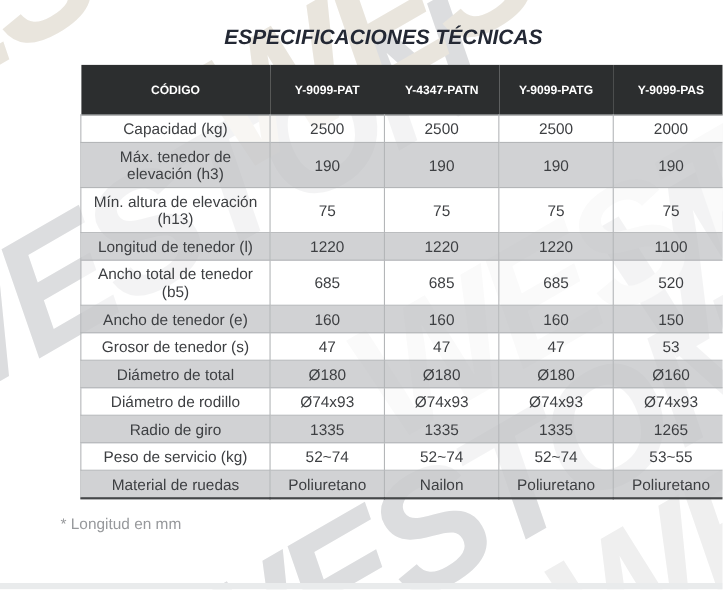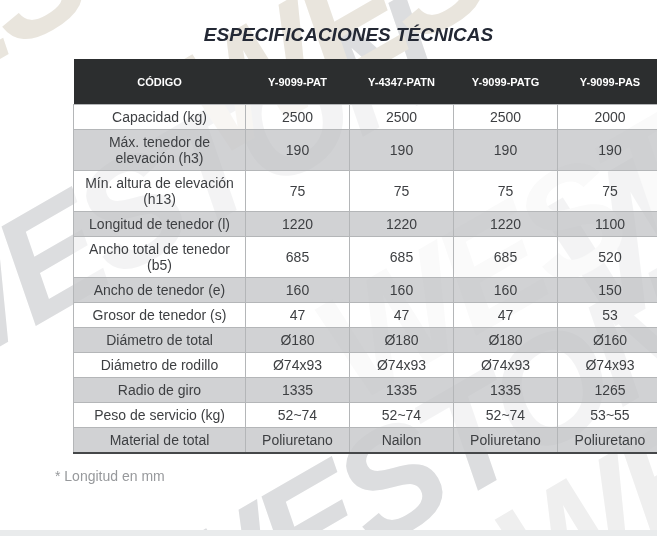--- a/index.html
+++ b/index.html
@@ -174,21 +174,21 @@
           <td class="val">1265</td>
         </tr>
         <tr>
           <td class="lbl">Peso de servicio (kg)</td>
           <td class="val">52~74</td>
           <td class="val">52~74</td>
           <td class="val">52~74</td>
           <td class="val">53~55</td>
         </tr>
         <tr>
-          <td class="lbl">Material de total</td>
+          <td class="lbl">Material de ruedas</td>
           <td class="val">Poliuretano</td>
           <td class="val">Nailon</td>
           <td class="val">Poliuretano</td>
           <td class="val">Poliuretano</td>
         </tr>
       </tbody>
     </table>
 
     <div class="footnote">* Longitud en mm</div>
   </div>

